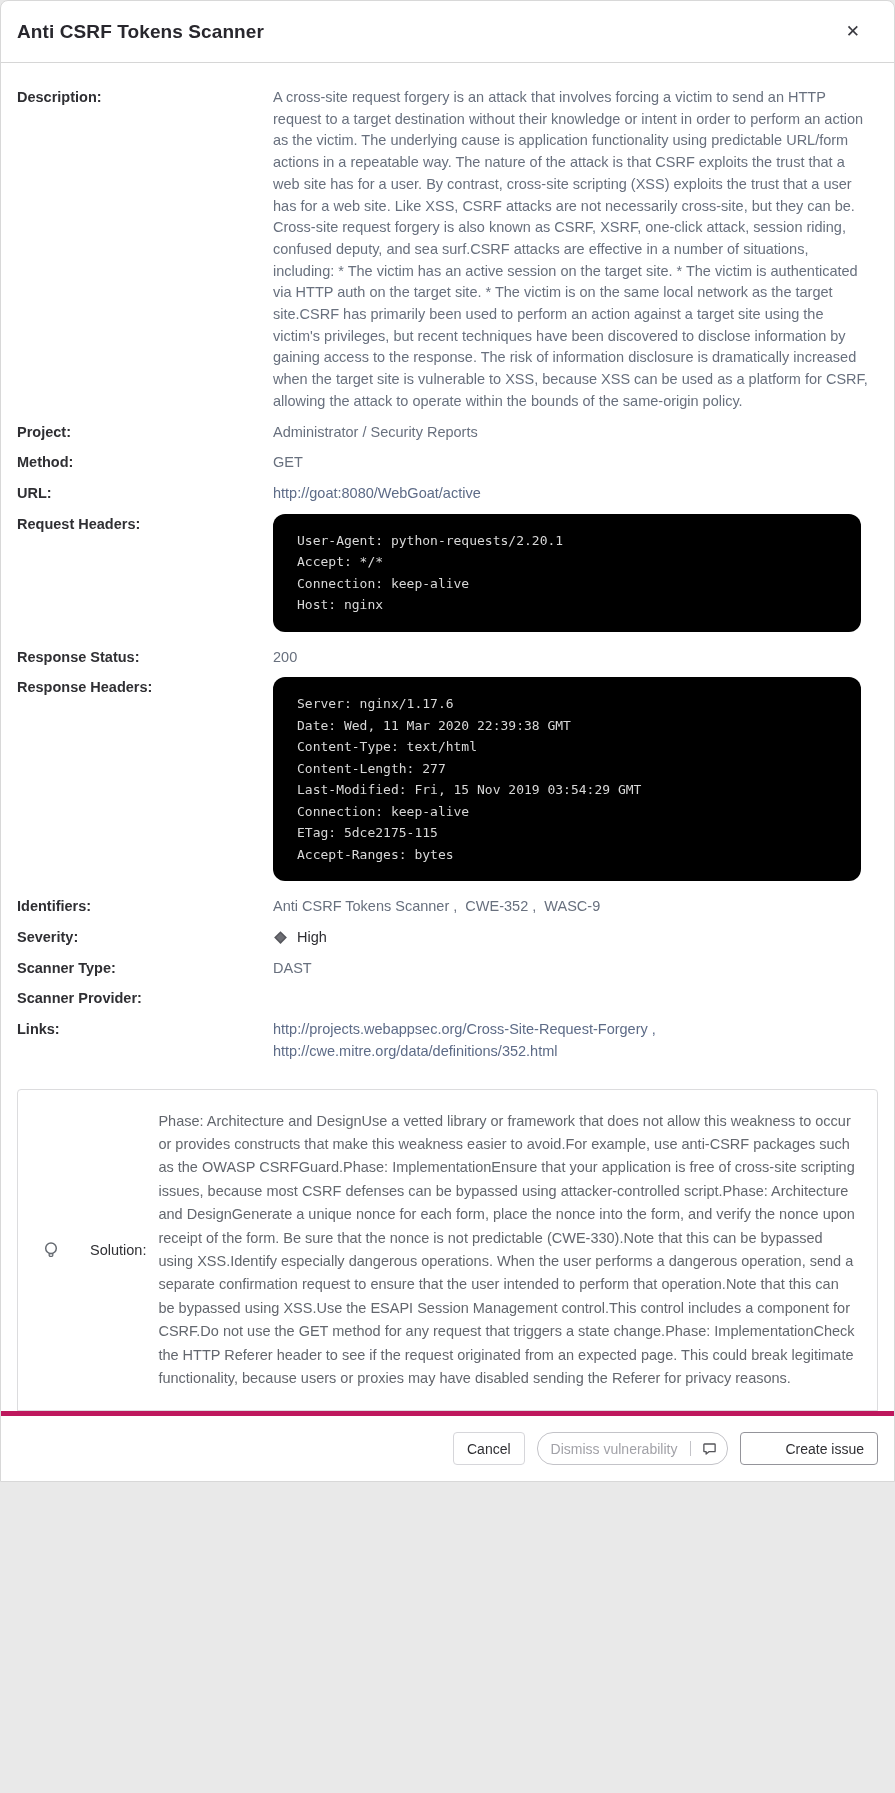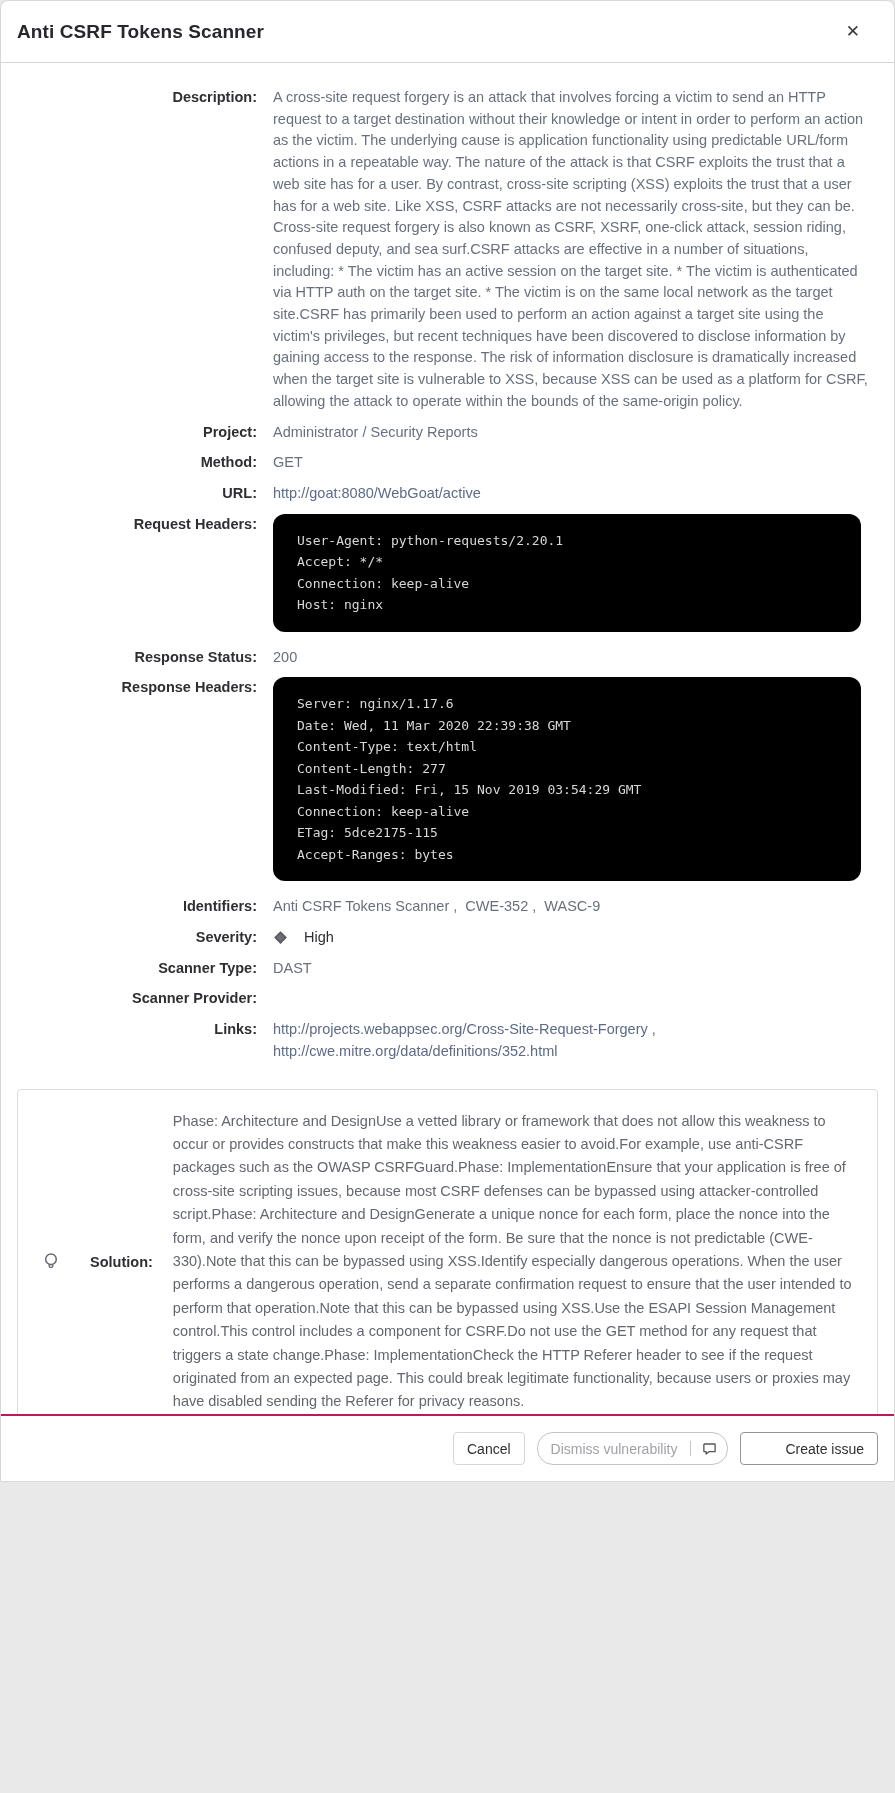--- a/index.html
+++ b/index.html
@@ -21,21 +21,21 @@
   .close-btn {
     background:none; border:none; font-size:17px; color:#3a3a40; cursor:pointer;
     line-height:1; padding:4px 8px; margin-right:6px;
   }
 
   
   .modal-body { flex:1 1 auto; overflow:hidden; padding:24px 16px 0 16px; }
 
   .field-row { display:flex; margin-bottom:9px; }
   .field-label {
-    flex:0 0 240px; text-align:right; font-weight:700; font-size:14.5px;
+    flex:0 0 240px; font-weight:700; font-size:14.5px;
     color:#2f2f33; line-height:21.7px; padding-right:0;
   }
   .field-value {
     flex:1 1 auto; margin-left:16px; max-width:595px;
     font-size:14.5px; line-height:21.7px; color:#68707e;
   }
   .code-row { margin-bottom:15px; }
   .code-row .field-label { line-height:21.5px; }
 
   .link-text { color:#5d6b87; text-decoration:none; }
@@ -47,46 +47,46 @@
     color:#d8d8d8; white-space:pre; overflow:hidden;
   }
   .code-line { min-height:21.5px; }
 
   .identifier { color:#68707e; text-decoration:none; }
   .identifier:not(:last-child)::after { content:"\00a0,\00a0\00a0"; color:#68707e; }
 
   .report-link { display:block; color:#5d6b87; text-decoration:none; }
   .report-link:not(:last-child)::after { content:"\00a0,"; }
 
-  .severity-cell { display:flex; align-items:center; gap:16px; color:#2d2d31; }
+  .severity-cell { display:flex; align-items:center; gap:9px; color:#2d2d31; }
   .severity-icon { width:15px; height:15px; display:inline-block; }
 
   
   .solution-box {
     border:1px solid #dcdcde; border-radius:4px; margin:26px 0 0 0; overflow:hidden;
   }
   .solution-main { display:flex; align-items:center; padding:20px 18px 20px 24px; }
   .bulb-icon { flex:0 0 auto; width:18px; height:19px; margin-right:30px; }
   .solution-label {
-    flex:0 0 auto; font-weight:700; font-size:14.5px; color:#2f2f33; margin-right:20px;
+    flex:0 0 auto; font-weight:400; font-size:14.5px; color:#2f2f33; margin-right:12px;
   }
   .solution-text { flex:1 1 auto; font-size:14.5px; line-height:23.4px; color:#63676e; max-width:700px; }
   .solution-footer {
     border-top:1px solid #dcdcde; background:#fbfbfc; padding:11px 20px;
     display:flex; align-items:center;
   }
   .learn-more-link {
     font-style:italic; font-size:14.5px; color:#5c6a85; text-decoration:none;
     display:inline-flex; align-items:center; gap:7px;
   }
   .external-icon { width:14px; height:14px; }
 
   
   .modal-footer {
-    flex:0 0 auto; border-top:2px solid #be185d; padding:16px;
+    flex:0 0 auto; border-top:5px solid #be185d; padding:16px;
     display:flex; justify-content:flex-end; align-items:center; gap:12px;
   }
   .btn {
     font-family:"Liberation Sans", sans-serif; font-size:14px; background:#fff;
     border-radius:4px; height:33px; padding:0 13px; cursor:pointer; color:#2f2f33;
   }
   .btn-cancel { border:1px solid #d6d6da; }
   .btn-create { border:1px solid #94949a;padding-left:44px; }
   .split-btn { display:flex; align-items:center; border:1px solid #c3c3c8; border-radius:16px; height:33px; background:#fff; }
   .split-btn-label {

